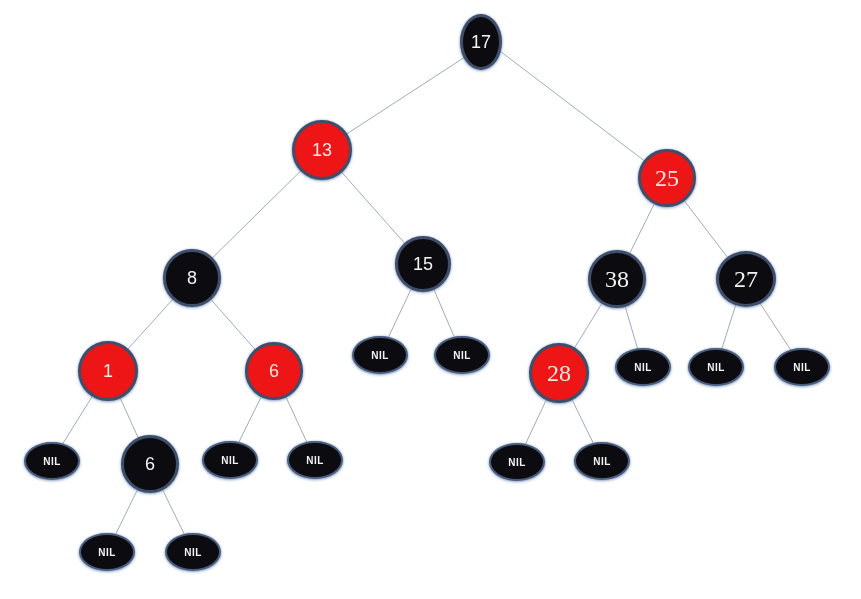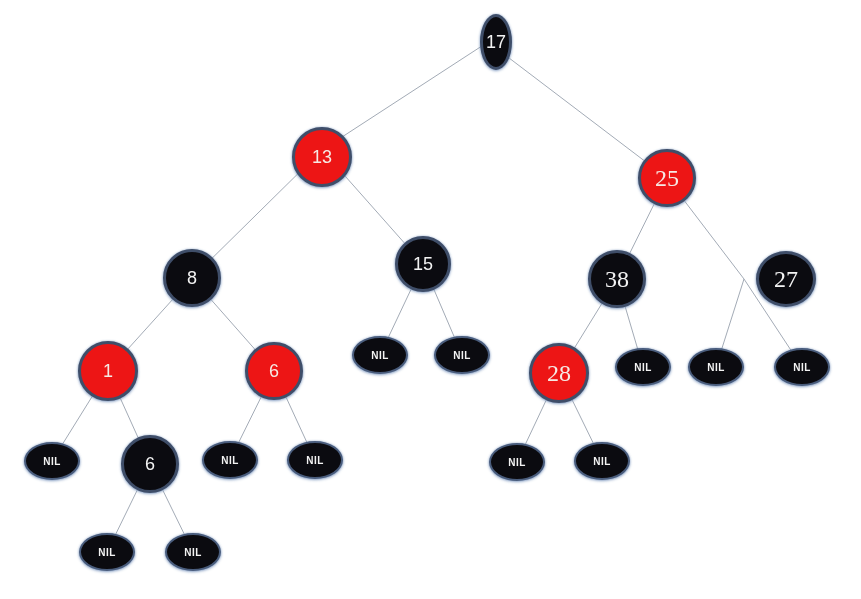--- a/index.html
+++ b/index.html
@@ -70,39 +70,39 @@
       <line x1="744" y1="279" x2="802" y2="367" stroke="#a3abb6" stroke-width="1"></line>
       <line x1="108" y1="371" x2="52" y2="461" stroke="#a3abb6" stroke-width="1"></line>
       <line x1="108" y1="371" x2="150" y2="464" stroke="#a3abb6" stroke-width="1"></line>
       <line x1="274" y1="371" x2="230" y2="460" stroke="#a3abb6" stroke-width="1"></line>
       <line x1="274" y1="371" x2="315" y2="460" stroke="#a3abb6" stroke-width="1"></line>
       <line x1="559" y1="373" x2="517" y2="462" stroke="#a3abb6" stroke-width="1"></line>
       <line x1="559" y1="373" x2="602" y2="461" stroke="#a3abb6" stroke-width="1"></line>
       <line x1="150" y1="464" x2="107" y2="552" stroke="#a3abb6" stroke-width="1"></line>
       <line x1="150" y1="464" x2="193" y2="552" stroke="#a3abb6" stroke-width="1"></line>
     </svg>
-<div class="node black font-sans" style="left: 480px; top: 14px; width: 32px; height: 56px; text-align: center;">
+<div class="node black font-sans" style="left: 460px; top: 14px; width: 42px; height: 56px; text-align: center;">
       <span class="lbl">17</span>
     </div>
-    <div class="node red font-sans" style="left: 292px; top: 127px; width: 60px; height: 60px;">
+    <div class="node red font-sans" style="left: 292px; top: 120px; width: 60px; height: 60px;">
       <span class="lbl">13</span>
     </div>
     <div class="node red font-serif" style="left: 638px; top: 149px; width: 58px; height: 58px;">
       <span class="lbl">25</span>
     </div>
     <div class="node black font-sans" style="left: 163px; top: 249px; width: 58px; height: 58px;">
       <span class="lbl">8</span>
     </div>
     <div class="node black font-sans" style="left: 395px; top: 236px; width: 56px; height: 56px;">
       <span class="lbl">15</span>
     </div>
     <div class="node black font-serif" style="left: 588px; top: 250px; width: 58px; height: 58px;">
       <span class="lbl">38</span>
     </div>
-    <div class="node black font-serif" style="left: 756px; top: 251px; width: 60px; height: 56px;">
+    <div class="node black font-serif" style="left: 716px; top: 251px; width: 60px; height: 56px;">
       <span class="lbl">27</span>
     </div>
     <div class="node red font-sans" style="left: 78px; top: 341px; width: 60px; height: 60px;">
       <span class="lbl">1</span>
     </div>
     <div class="node red font-sans" style="left: 245px; top: 342px; width: 58px; height: 58px;">
       <span class="lbl">6</span>
     </div>
     <div class="node red font-serif" style="left: 529px; top: 343px; width: 60px; height: 60px;">
       <span class="lbl">28</span>

